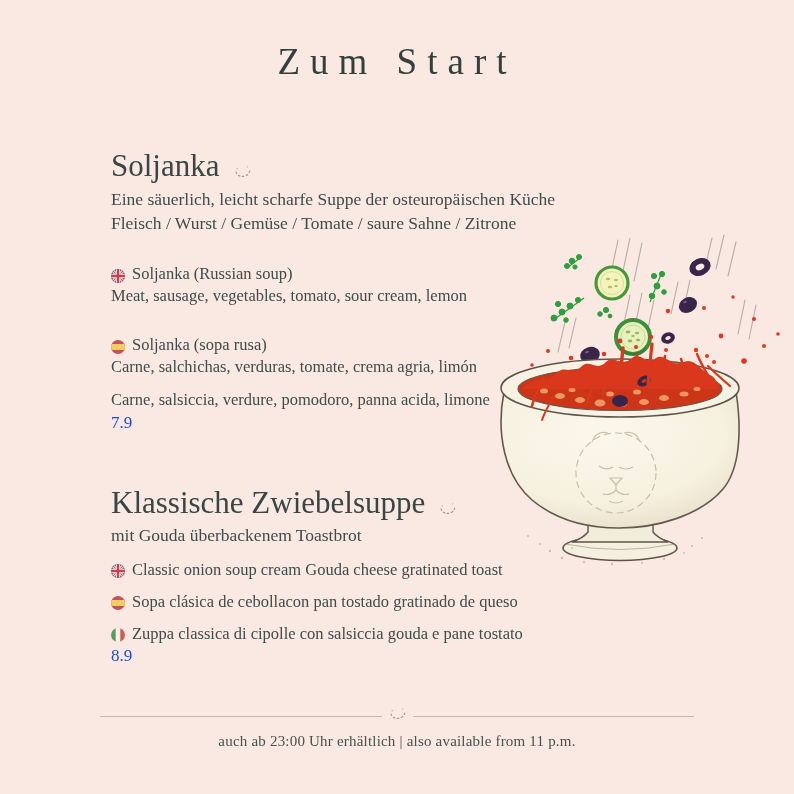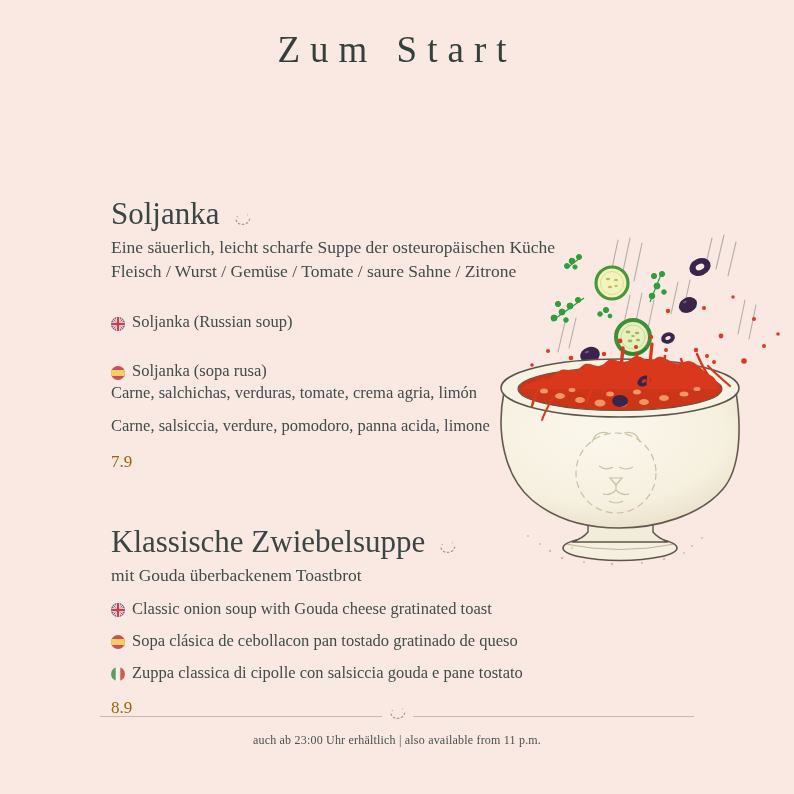--- a/index.html
+++ b/index.html
@@ -5,38 +5,38 @@
   html,body{margin:0;padding:0;}
   body{
     width:794px;height:794px;
     background:#fae8e2;
     font-family:"Liberation Serif","DejaVu Serif",serif;
     color:#3f4c4a;
     position:relative;overflow:hidden;
   }
   .page{position:absolute;inset:0;}
   .page-title{
-    position:absolute;top:28px;left:0;width:100%;
+    position:absolute;top:40px;left:0;width:100%;
     text-align:center;font-size:37px;letter-spacing:10px;
     color:#33403d;font-weight:400;
   }
   .menu{position:absolute;left:111px;top:146px;width:470px;}
-  .dish-heading{display:flex;align-items:center;gap:13px;font-size:31px;color:#394644;font-weight:400;line-height:1.05;margin-top:48px;}
+  .dish-heading{display:flex;align-items:center;gap:13px;font-size:31px;color:#394644;font-weight:400;line-height:1.05;}
   .dish-heading .moon{margin-top:8px;}
   .dish-desc{font-size:17.5px;line-height:1.42;color:#3f4c4a;}
   .trans-block{margin-top:11px;font-size:16.5px;line-height:1.33;}
   .trans-title{display:flex;align-items:center;gap:7px;margin-top:27px;}
   .trans-line{display:flex;align-items:center;gap:7px;margin-top:12px;font-size:16.5px;}
   .flag{width:14px;height:14px;flex:0 0 14px;display:inline-block;}
-  .price{margin-top:15px;font-size:17px;color:#a16207;}
+  .price{margin-top:2px;font-size:17px;color:#1d4ed8;}
   .dish + .dish{margin-top:50px;}
   .footer{position:absolute;left:100px;width:594px;top:706px;}
   .divider{display:flex;align-items:center;gap:6px;}
   .divider .line{flex:1;height:1px;background:#c9b7b1;}
-  .footer-note{text-align:center;font-size:12px;margin-top:7px;color:#47524e;letter-spacing:0.2px;}
+  .footer-note{text-align:center;font-size:15px;margin-top:7px;color:#47524e;letter-spacing:0.2px;}
   .illustration{position:absolute;left:492px;top:226px;width:302px;height:345px;}
 </style>
 </head>
 <body>
 
 <div class="page">
 
   <div class="page-title">Zum Start</div>
 
   <div class="menu">
@@ -68,20 +68,21 @@
                 <rect width="14" height="14" fill="#3b3f75"></rect>
                 <path d="M0,0 L14,14 M14,0 L0,14" stroke="#f5efe8" stroke-width="3"></path>
                 <path d="M0,0 L14,14 M14,0 L0,14" stroke="#c44d5c" stroke-width="1.1"></path>
                 <path d="M7,0 V14 M0,7 H14" stroke="#f5efe8" stroke-width="4.6"></path>
                 <path d="M7,0 V14 M0,7 H14" stroke="#c4414f" stroke-width="2.4"></path>
               </g>
             </svg>
           </span>
           <span>Soljanka (Russian soup)</span>
         </div>
+        <div>Meat, sausage, vegetables, tomato, sour cream, lemon</div>
       </div>
 
       <div class="trans-block">
         <div class="trans-title">
           <span class="flag">
             <svg viewBox="0 0 14 14" width="14" height="14">
               <clipPath id="ces1">
                   <circle cx="7" cy="7" r="7"></circle>
                 </clipPath>
               <g clip-path="url(#ces1)">
@@ -124,21 +125,21 @@
               </clipPath>
             <g clip-path="url(#cuk2)">
               <rect width="14" height="14" fill="#3b3f75"></rect>
               <path d="M0,0 L14,14 M14,0 L0,14" stroke="#f5efe8" stroke-width="3"></path>
               <path d="M0,0 L14,14 M14,0 L0,14" stroke="#c44d5c" stroke-width="1.1"></path>
               <path d="M7,0 V14 M0,7 H14" stroke="#f5efe8" stroke-width="4.6"></path>
               <path d="M7,0 V14 M0,7 H14" stroke="#c4414f" stroke-width="2.4"></path>
             </g>
           </svg>
         </span>
-        <span>Classic onion soup with Gouda cheese gratinated toast</span>
+        <span>Classic onion soup cream Gouda cheese gratinated toast</span>
       </div>
 
       <div class="trans-line">
         <span class="flag">
           <svg viewBox="0 0 14 14" width="14" height="14">
             <clipPath id="ces2">
                 <circle cx="7" cy="7" r="7"></circle>
               </clipPath>
             <g clip-path="url(#ces2)">
               <rect width="14" height="14" fill="#c8505a"></rect>

